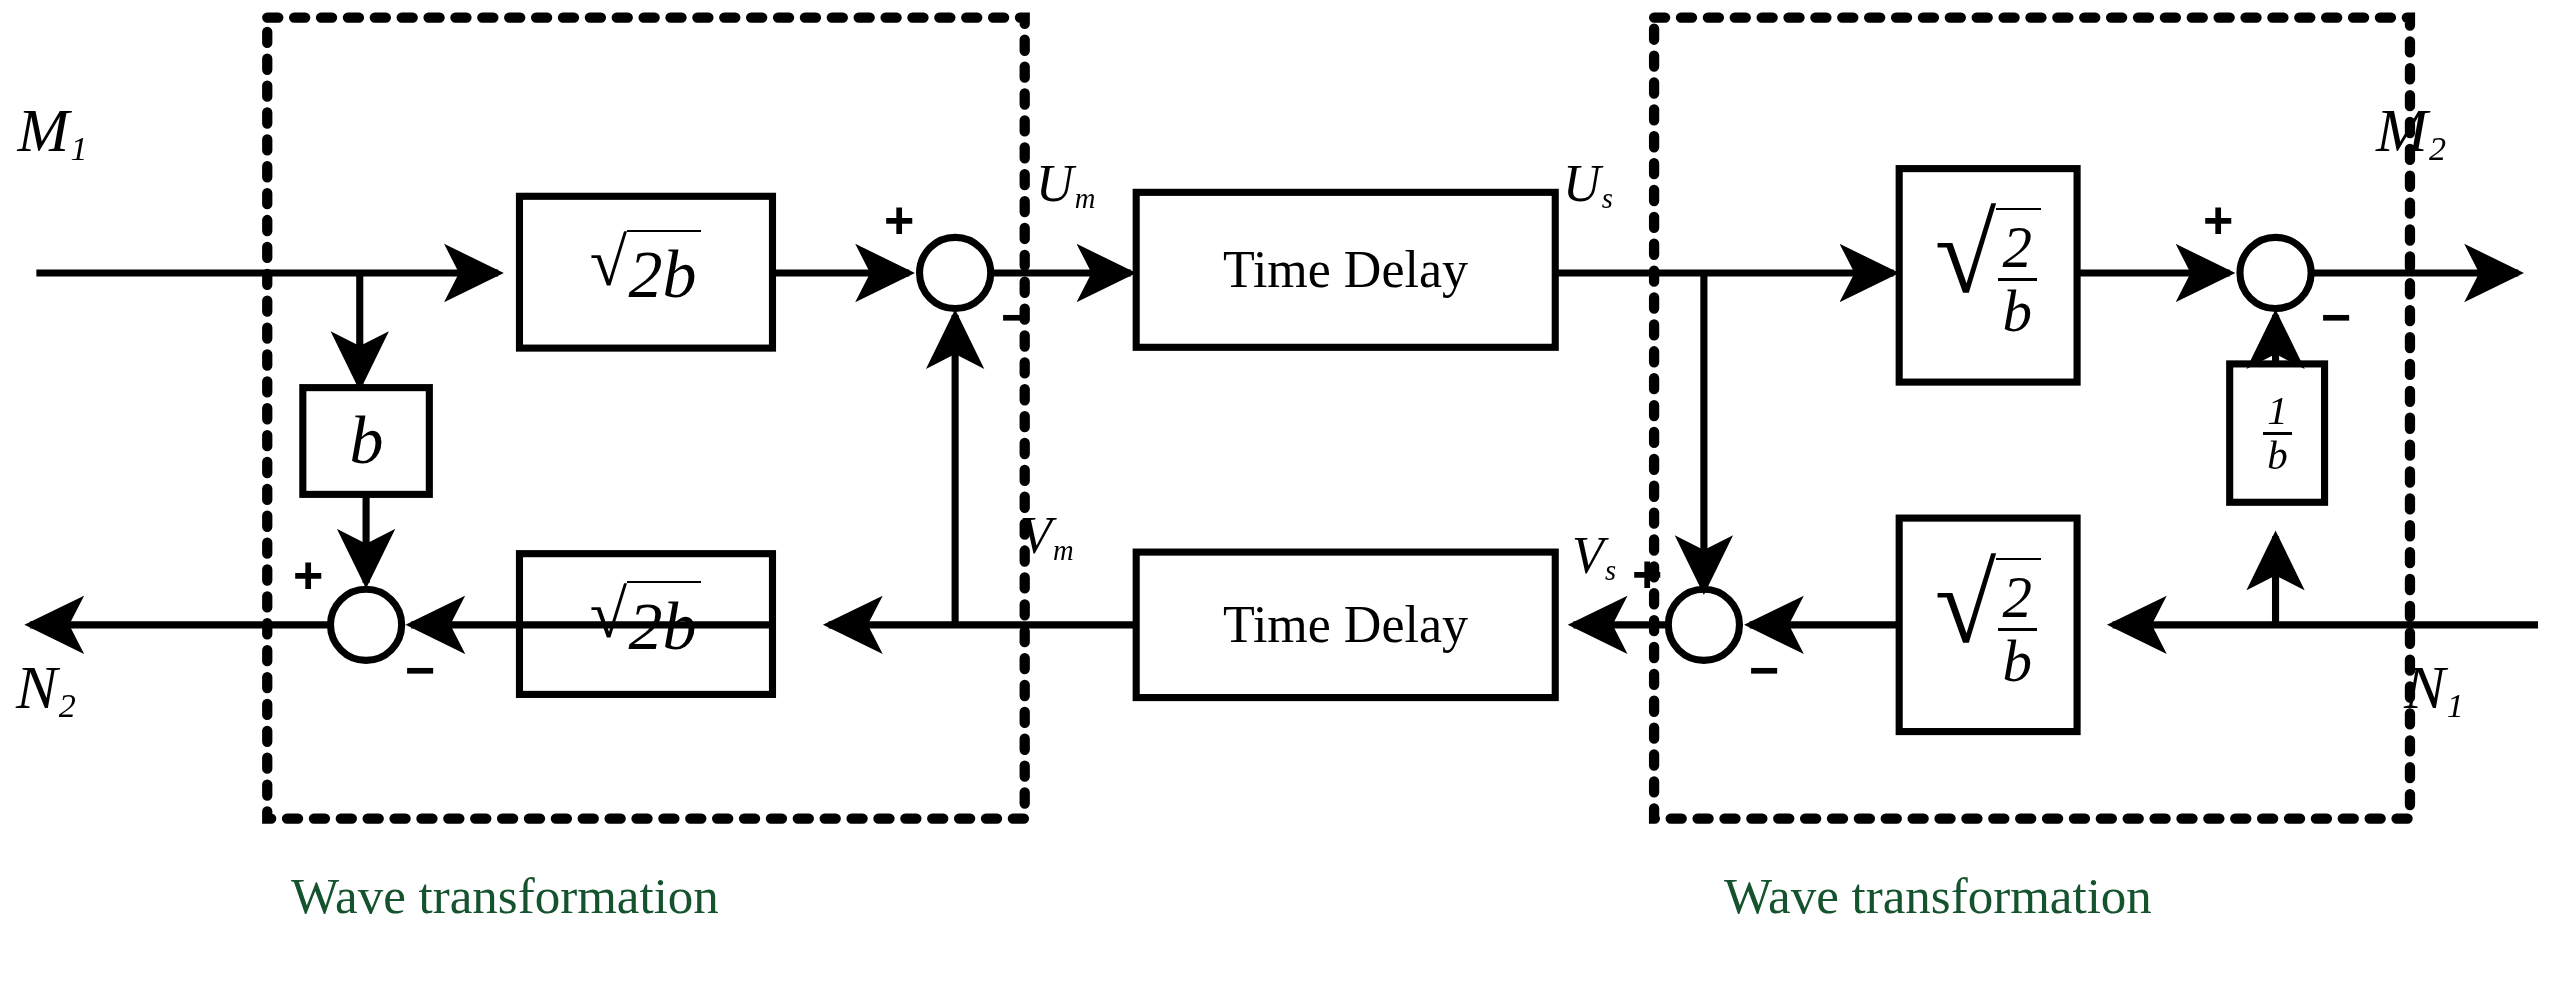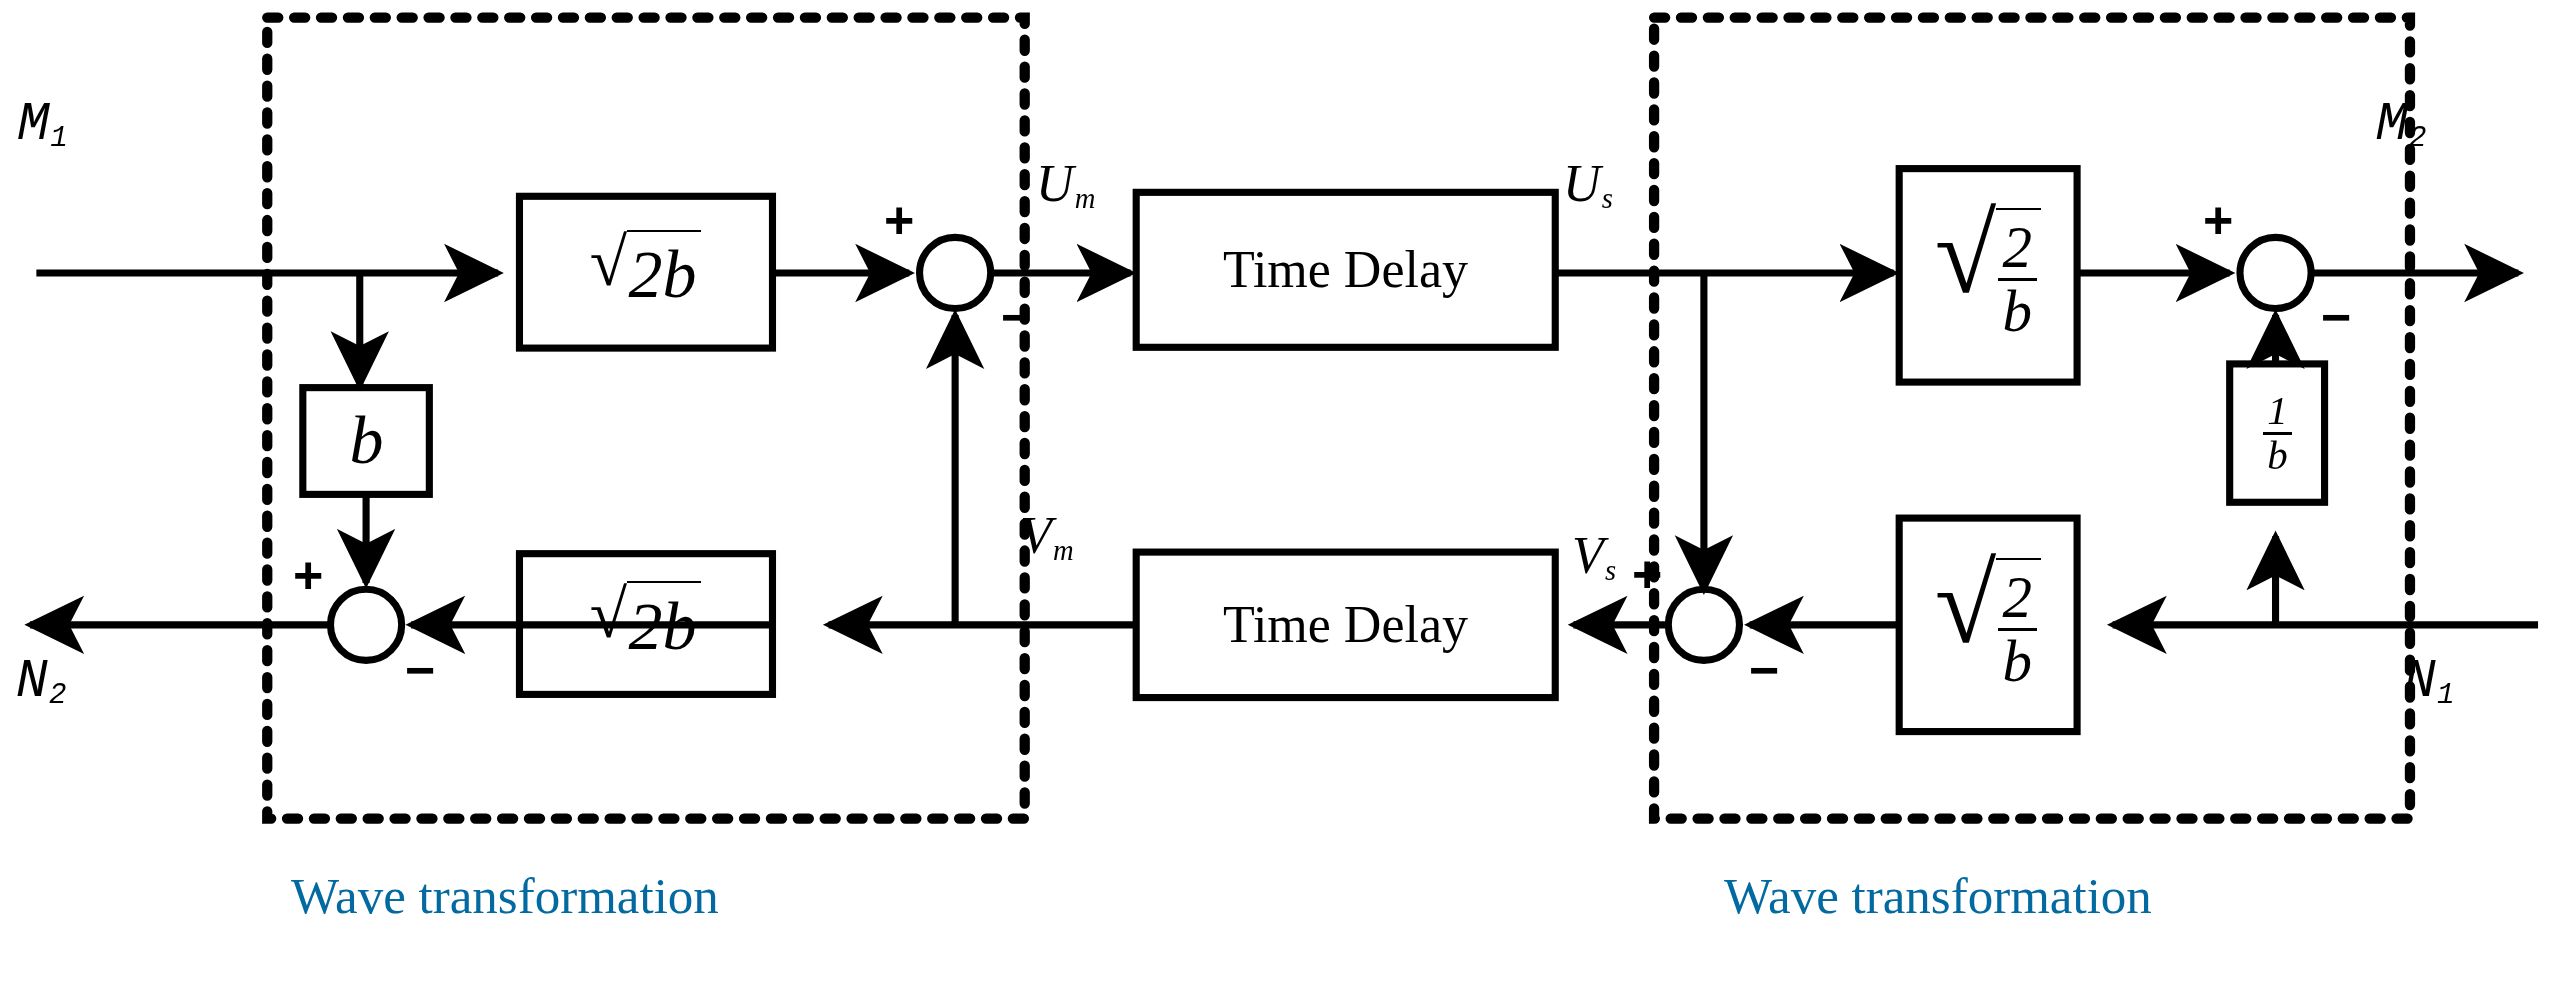--- a/index.html
+++ b/index.html
@@ -2,25 +2,25 @@
 <html style="font-size:12.7px"><head>
 <meta charset="utf-8">
 <style>
   html,body{margin:0;padding:0;background:#ffffff;}
   #stage{position:relative;width:2576px;height:984px;background:#ffffff;
          font-family:"Liberation Serif", serif;}
   svg{display:block;}
   .lbl{position:absolute;color:#000;font-family:"Liberation Serif", serif;
        font-style:italic;white-space:nowrap;line-height:1;}
   .lbl sub{font-size:0.55em;font-style:italic;vertical-align:-0.25em;padding-left:.04em;}
-  .big{font-size:53px;font-family:Liberation Mono, monospace;}
+  .big{font-size:62px;}
   .mid{font-size:52px;text-align:right;}
   .sign{position:absolute;color:#000;font-family:"Liberation Sans", sans-serif;
         font-weight:bold;font-size:52px;line-height:1;}
-  .capt{position:absolute;color:#0369a1;font-family:"Liberation Serif", serif;
+  .capt{position:absolute;color:#14532d;font-family:"Liberation Serif", serif;
         font-size:51px;white-space:nowrap;line-height:1;}
   .blktxt{position:absolute;color:#000000;font-family:"Liberation Serif", serif;
           white-space:nowrap;line-height:1;text-align:center;}
   .tdtxt{font-size:52px;}
   .sq{position:absolute;font-family:"Liberation Serif", serif;font-style:italic;color:#000;}
   
   .rad{display:inline-flex;align-items:stretch;font-style:italic;}
   .radsym{font-style:normal;font-size:1.0em;line-height:1;position:relative;top:-1.6px;}
   .radbody{border-top:2.4px solid #000;padding:3.2px 4.7px 0 1.6px;}
   .frac{display:inline-flex;flex-direction:column;align-items:center;line-height:1.02;}

